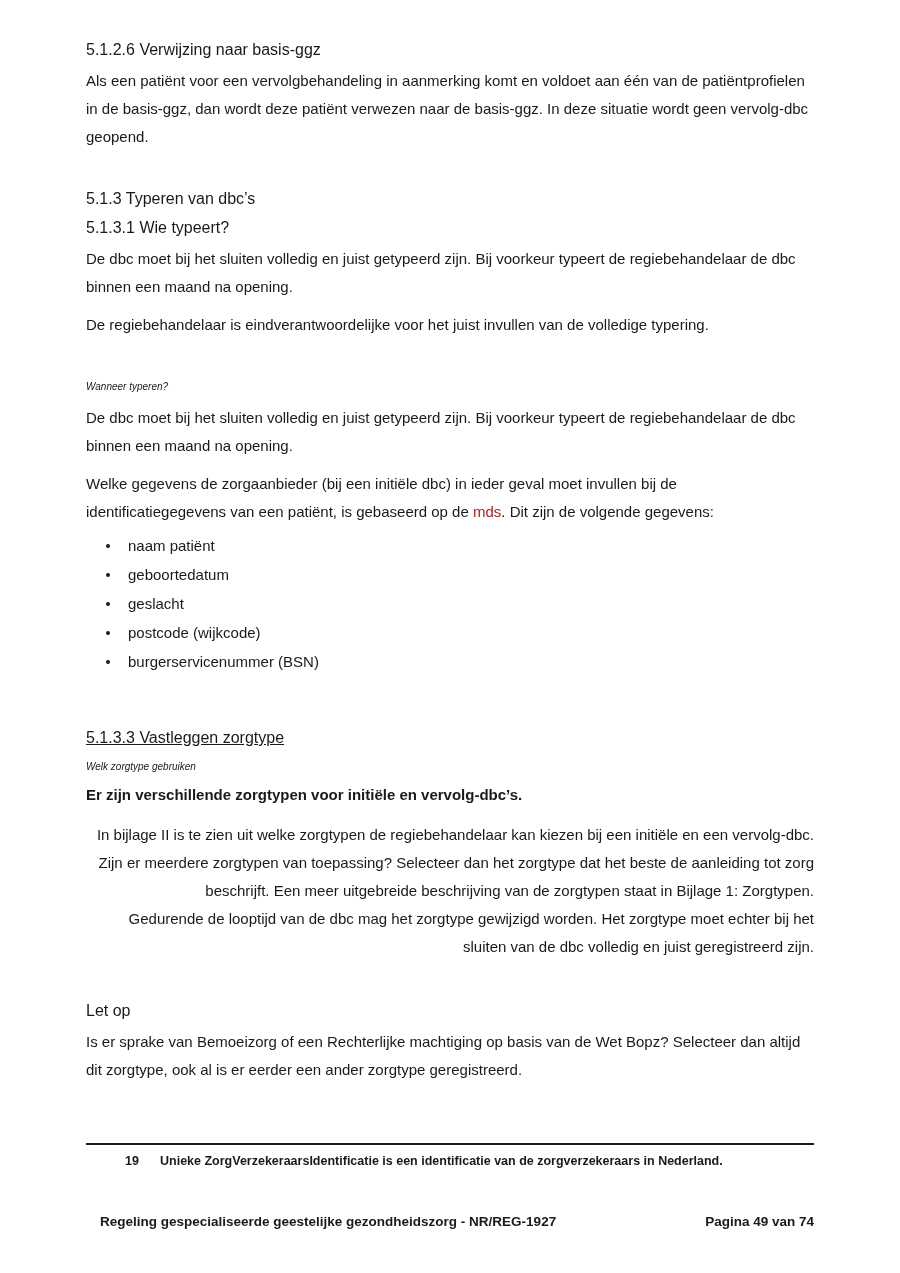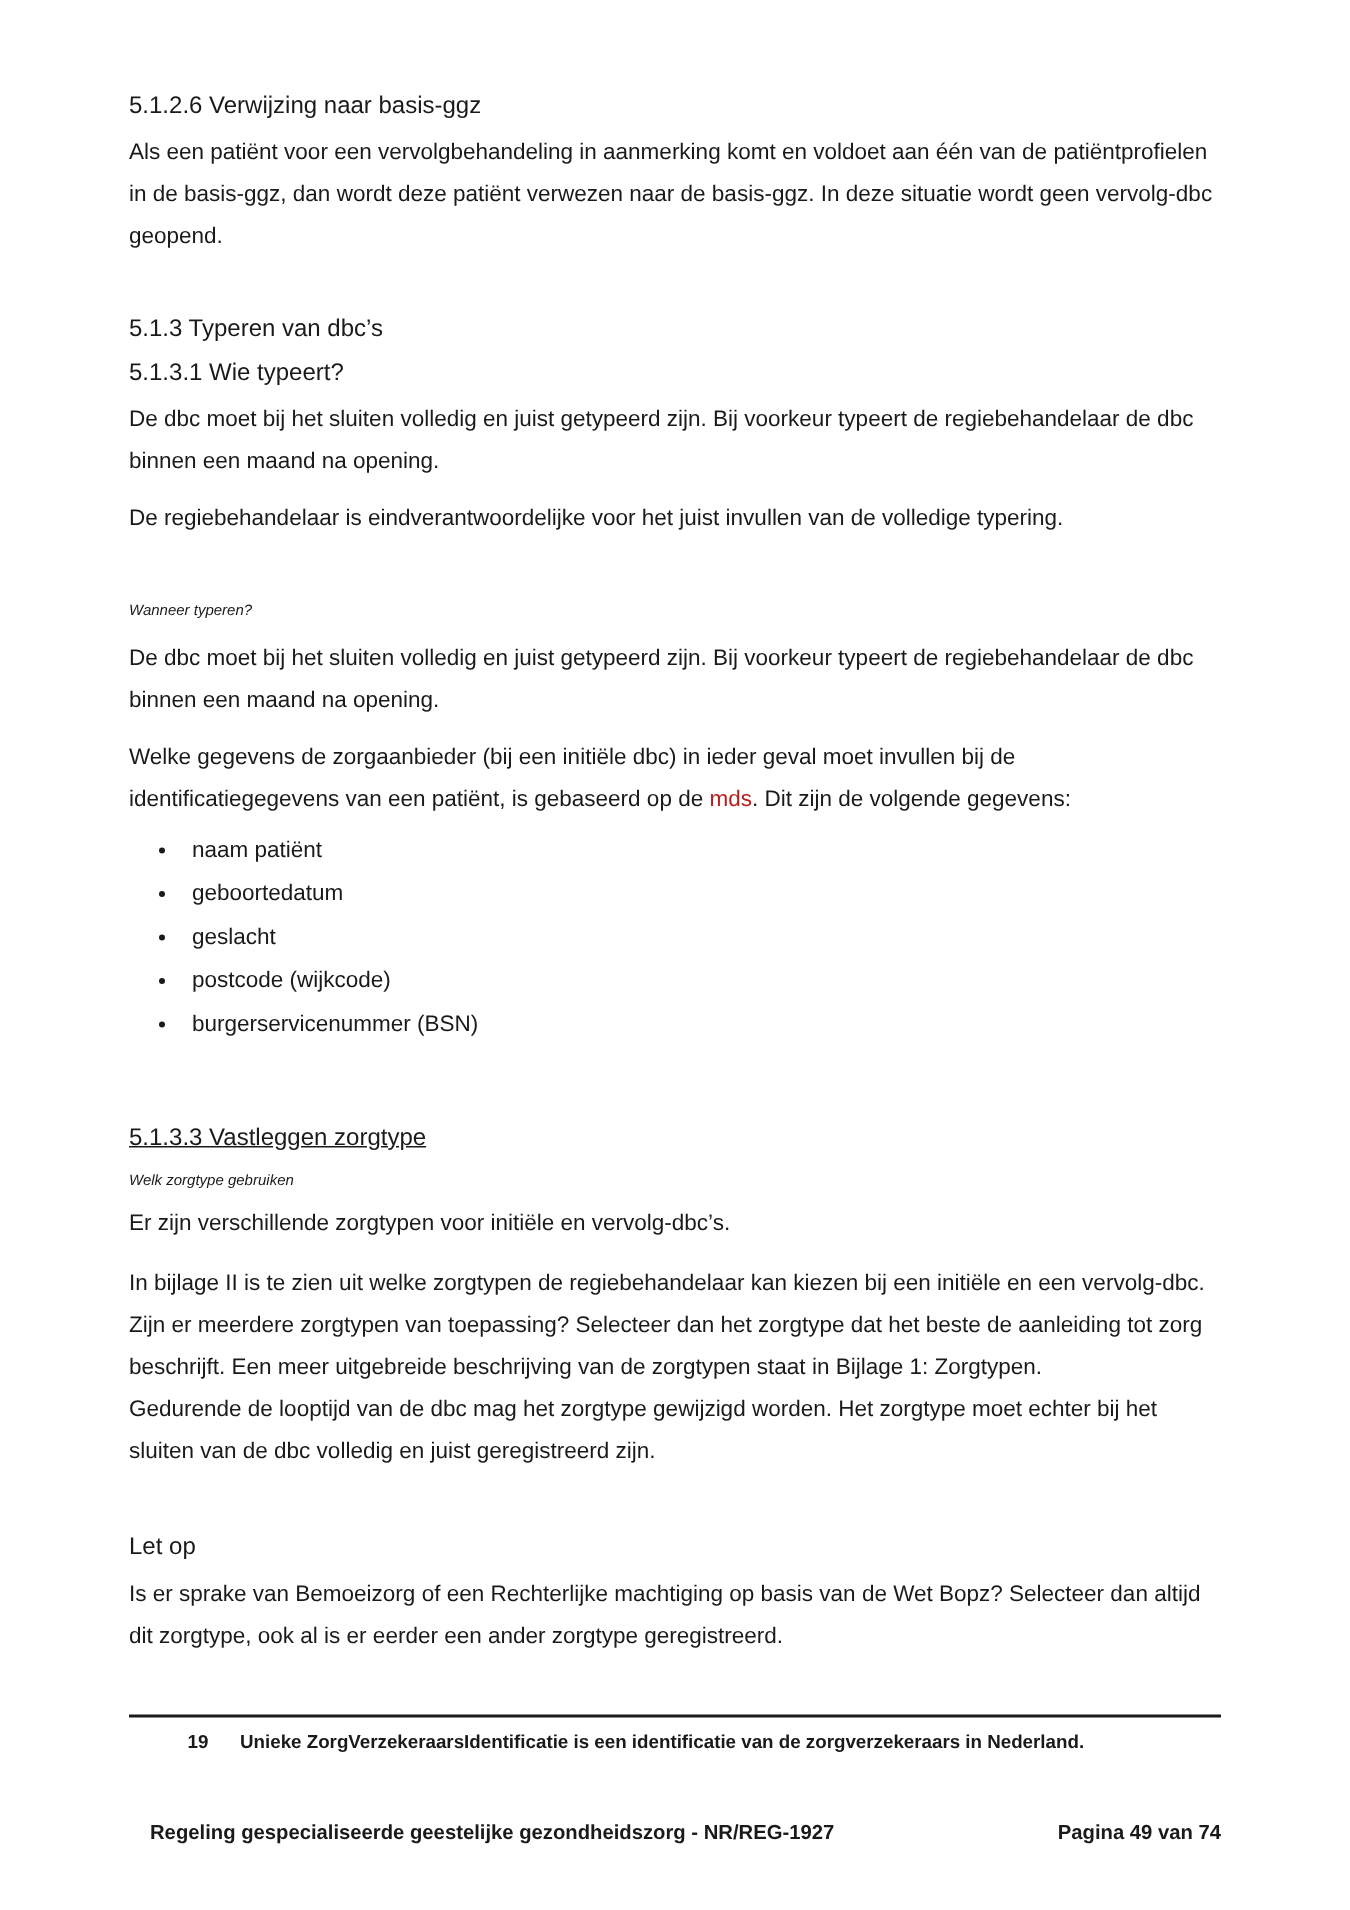--- a/index.html
+++ b/index.html
@@ -10,46 +10,46 @@
     background: #ffffff;
     font-family: "Liberation Sans", sans-serif;
     color: #1a1a1a;
     overflow: hidden;
   }
   .content {
     position: absolute;
     left: 86px;
     right: 86px;
     top: 0;
-    padding-top: 61px;
+    padding-top: 40px;
   }
   .h {
     font-size: 16px;
     font-weight: 400;
     line-height: 20px;
     margin: 0;
   }
   .h-italic {
     font-size: 10px;
     font-style: italic;
     font-weight: 400;
     line-height: 20px;
     margin: 0;
   }
   .p {
     font-size: 15px;
     line-height: 28px;
     margin: 7px 0 10px 0;
   }
-  .multiline { white-space: pre-line; }
+  .multiline { white-space: pre-line; text-align: right; }
   .mt-section { margin-top: 38px; }
   .mt-section-lg { margin-top: 40px; }
   .mt-big { margin-top: 56px; text-decoration: underline; }
   .mt-sm { margin-top: 9px; }
-  .mt-xs { margin-top: 4px; }
+  .mt-xs { margin-top: 4px; font-weight: bold; }
   .mt-md { margin-top: 12px; }
   ul.bullet-list {
     list-style: none;
     margin: 10px 0 0 0;
     padding: 0;
   }
   ul.bullet-list li {
     position: relative;
     font-size: 15px;
     line-height: 20px;

